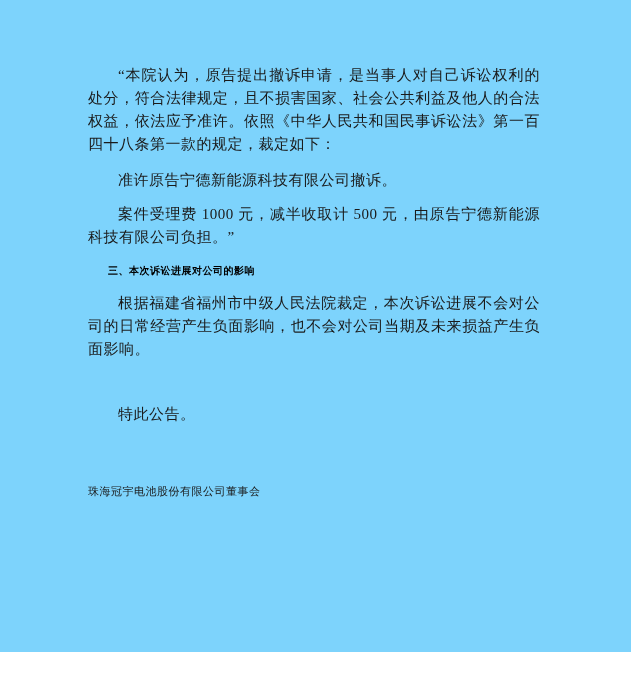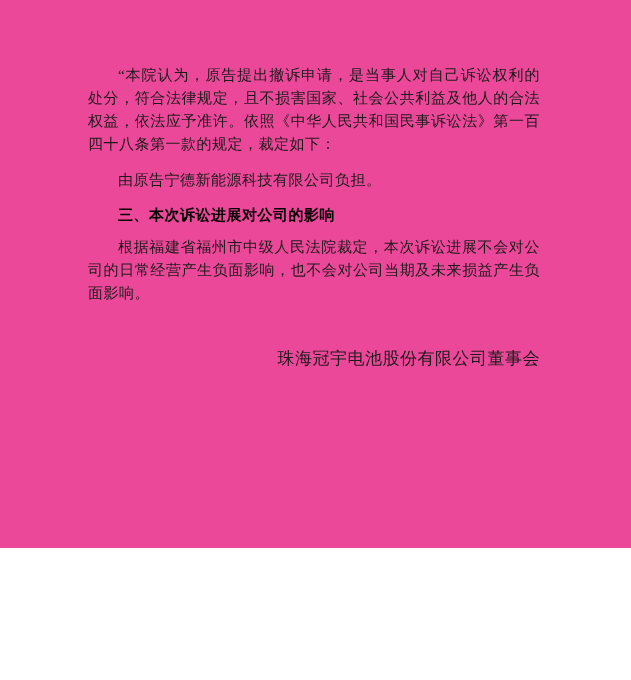--- a/index.html
+++ b/index.html
@@ -3,22 +3,22 @@
 <meta charset="utf-8">
 <style>
   html, body {
     margin: 0;
     padding: 0;
     background: #ffffff;
   }
   .page {
     position: relative;
     width: 631px;
-    height: 548px;
-    background: #ec4899;
+    height: 652px;
+    background: #7dd3fc;
     box-sizing: border-box;
     padding: 64px 91px 0 88px;
     overflow: hidden;
     font-family: "Liberation Serif", "DejaVu Serif", serif;
     color: #1a1a1a;
   }
   .para {
     margin: 0 0 12px 0;
     font-size: 15px;
     line-height: 23px;
@@ -26,49 +26,50 @@
     text-indent: 2em;
     letter-spacing: 0.5px;
   }
   .para.mb13 { margin-bottom: 13px; }
   .para.mb11 { margin-bottom: 11px; }
   .para.mb10 { margin-bottom: 10px; }
   .para.mb31 { margin-bottom: 42px; }
   .para.mb54 { margin-bottom: 54px; }
   .section-heading {
     margin: 0 0 10px 0;
-    font-size: 15px;
+    font-size: 10px;
     line-height: 23px;
     font-weight: bold;
     font-family: "Liberation Sans", "DejaVu Sans", sans-serif;
     text-indent: 2em;
     color: #000000;
     letter-spacing: 0.5px;
   }
   .sig-line {
     margin: 0 0 12px 0;
-    font-size: 17px;
+    font-size: 11px;
     line-height: 23px;
-    text-align: right;
     text-indent: 0;
     letter-spacing: 0.5px;
   }
   .sig-line.date { margin-bottom: 0; }
 </style>
 </head>
 <body>
 
 <div class="page">
 
   <p class="para mb13">“本院认为，原告提出撤诉申请，是当事人对自己诉讼权利的处分，符合法律规定，且不损害国家、社会公共利益及他人的合法权益，依法应予准许。依照《中华人民共和国民事诉讼法》第一百四十八条第一款的规定，裁定如下：</p>
 
-  <p class="para mb11">由原告宁德新能源科技有限公司负担。</p>
+  <p class="para mb11">准许原告宁德新能源科技有限公司撤诉。</p>
 
+  <p class="para mb10">案件受理费 1000 元，减半收取计 500 元，由原告宁德新能源科技有限公司负担。”</p>
 
   <h3 class="section-heading">三、本次诉讼进展对公司的影响</h3>
 
   <p class="para mb31">根据福建省福州市中级人民法院裁定，本次诉讼进展不会对公司的日常经营产生负面影响，也不会对公司当期及未来损益产生负面影响。</p>
 
+  <p class="para mb54">特此公告。</p>
 
   <p class="sig-line">珠海冠宇电池股份有限公司董事会</p>
 
 
 </div>
 
 </body></html>

